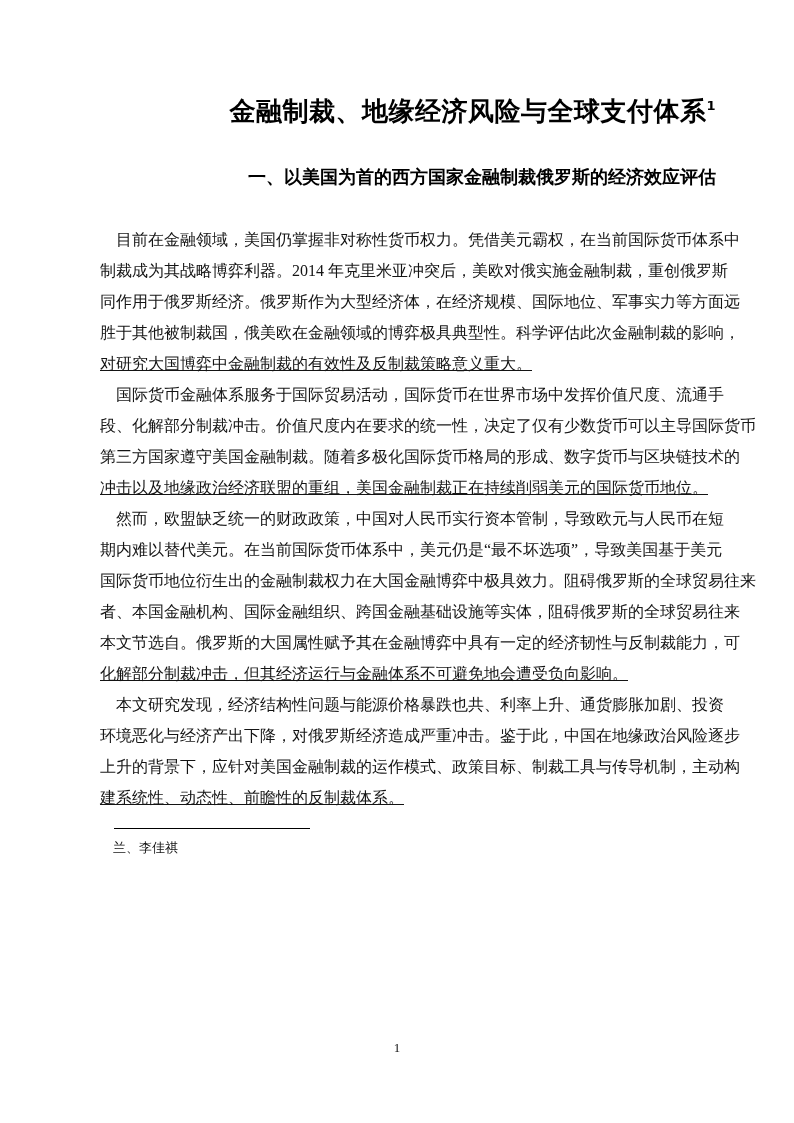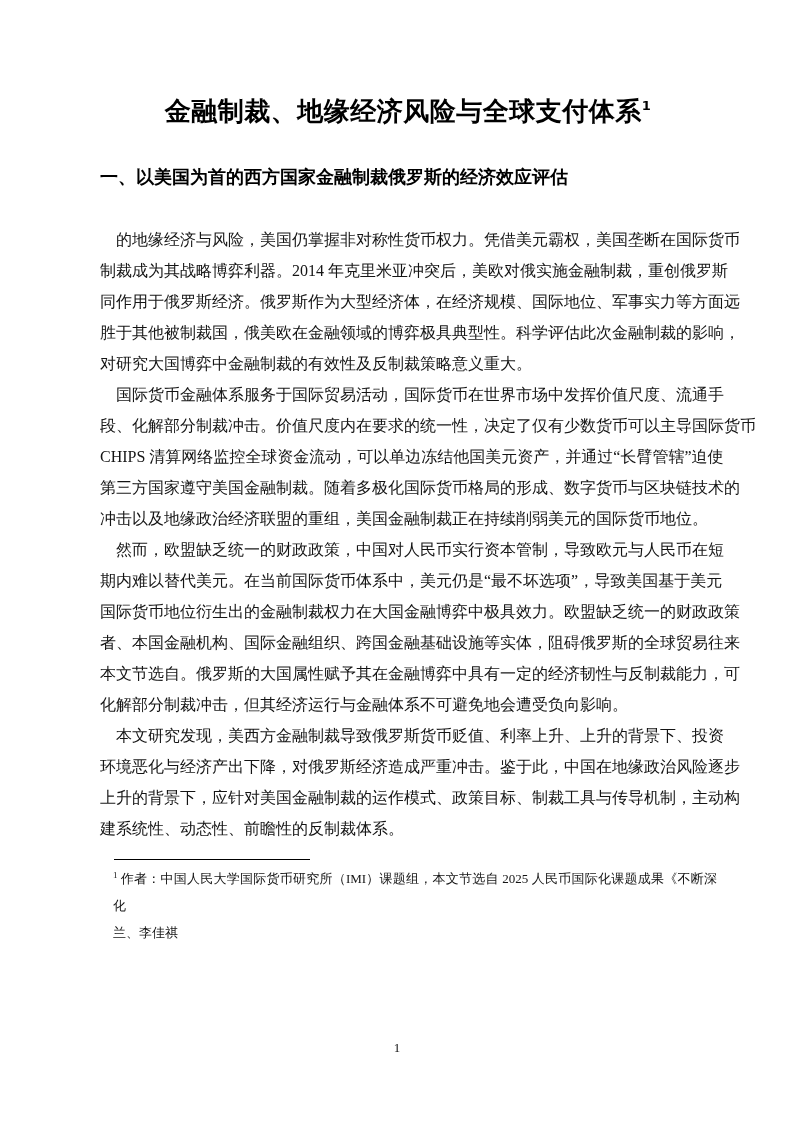--- a/index.html
+++ b/index.html
@@ -16,55 +16,56 @@
     position:absolute;
     left:100px;top:0;
     width:616px;
   }
   .doc-title{
     margin-top:94px;
     font-family:"DejaVu Sans", sans-serif;
     font-weight:bold;
     font-size:26px;
     line-height:34px;
-    text-align:center;
+    text-align:right;
     color:#000000;
     letter-spacing:0.5px;
   }
   .doc-title sup{
     font-size:13px;
     font-weight:bold;
     vertical-align:super;
     line-height:0;
   }
   .section-heading{
     margin-top:36px;
     font-family:"DejaVu Sans", sans-serif;
     font-weight:bold;
     font-size:18px;
     line-height:26px;
-    text-align:left;
+    text-align:right;
     color:#000000;
   }
   .body-block{
     margin-top:34px;
   }
   .body-line{
     font-size:16px;
     line-height:31px;
     white-space:nowrap;
     text-align:justify;
     text-align-last:justify;
     color:#141414;
   }
   .body-line.first{
     padding-left:16px;
   }
   .body-line.last{
     text-align-last:left;
+    text-decoration:underline;
   }
   .footnote-sep{
     margin-top:15px;
     margin-left:14px;
     width:196px;
     height:0;
     border-top:1.5px solid #000000;
   }
   .footnote-text{
     margin-top:5px;
@@ -101,52 +102,50 @@
 
 <div class="page">
   <div class="content">
 
     <div class="doc-title"><span>金融制裁、地缘经济风险与全球支付体系</span><sup>1</sup></div>
 
     <div class="section-heading">一、以美国为首的西方国家金融制裁俄罗斯的经济效应评估</div>
 
     <div class="body-block">
         <div>
-          <div class="body-line first">的地缘经济与风险，美国仍掌握非对称性货币权力。凭借美元霸权，美国垄断在国际货币</div>
+          <div class="body-line first">目前在金融领域，美国仍掌握非对称性货币权力。凭借美元霸权，在当前国际货币体系中</div>
           <div class="body-line">制裁成为其战略博弈利器。2014 年克里米亚冲突后，美欧对俄实施金融制裁，重创俄罗斯</div>
           <div class="body-line">同作用于俄罗斯经济。俄罗斯作为大型经济体，在经济规模、国际地位、军事实力等方面远</div>
           <div class="body-line">胜于其他被制裁国，俄美欧在金融领域的博弈极具典型性。科学评估此次金融制裁的影响，</div>
           <div class="body-line last">对研究大国博弈中金融制裁的有效性及反制裁策略意义重大。</div>
         </div>
         <div>
           <div class="body-line first">国际货币金融体系服务于国际贸易活动，国际货币在世界市场中发挥价值尺度、流通手</div>
           <div class="body-line">段、化解部分制裁冲击。价值尺度内在要求的统一性，决定了仅有少数货币可以主导国际货币</div>
-          <div class="body-line">CHIPS 清算网络监控全球资金流动，可以单边冻结他国美元资产，并通过“长臂管辖”迫使</div>
           <div class="body-line">第三方国家遵守美国金融制裁。随着多极化国际货币格局的形成、数字货币与区块链技术的</div>
           <div class="body-line last">冲击以及地缘政治经济联盟的重组，美国金融制裁正在持续削弱美元的国际货币地位。</div>
         </div>
         <div>
           <div class="body-line first">然而，欧盟缺乏统一的财政政策，中国对人民币实行资本管制，导致欧元与人民币在短</div>
           <div class="body-line">期内难以替代美元。在当前国际货币体系中，美元仍是“最不坏选项”，导致美国基于美元</div>
-          <div class="body-line">国际货币地位衍生出的金融制裁权力在大国金融博弈中极具效力。欧盟缺乏统一的财政政策</div>
+          <div class="body-line">国际货币地位衍生出的金融制裁权力在大国金融博弈中极具效力。阻碍俄罗斯的全球贸易往来</div>
           <div class="body-line">者、本国金融机构、国际金融组织、跨国金融基础设施等实体，阻碍俄罗斯的全球贸易往来</div>
           <div class="body-line">本文节选自。俄罗斯的大国属性赋予其在金融博弈中具有一定的经济韧性与反制裁能力，可</div>
           <div class="body-line last">化解部分制裁冲击，但其经济运行与金融体系不可避免地会遭受负向影响。</div>
         </div>
         <div>
-          <div class="body-line first">本文研究发现，美西方金融制裁导致俄罗斯货币贬值、利率上升、上升的背景下、投资</div>
+          <div class="body-line first">本文研究发现，经济结构性问题与能源价格暴跌也共、利率上升、通货膨胀加剧、投资</div>
           <div class="body-line">环境恶化与经济产出下降，对俄罗斯经济造成严重冲击。鉴于此，中国在地缘政治风险逐步</div>
           <div class="body-line">上升的背景下，应针对美国金融制裁的运作模式、政策目标、制裁工具与传导机制，主动构</div>
           <div class="body-line last">建系统性、动态性、前瞻性的反制裁体系。</div>
         </div>
       </div>
 
     <div class="footnote-sep"></div>
 
     <div class="footnote-text">
-        <div class="fn-line"><sup>1</sup>作者：中国人民大学国际货币研究所（IMI）课题组，本文节选自 2025 人民币国际化课题成果《不断深化</div>
         <div class="fn-line last">兰、李佳祺</div>
       </div>
 
   </div>
 
   <div class="page-number">1</div>
 </div>
 
 </body></html>

